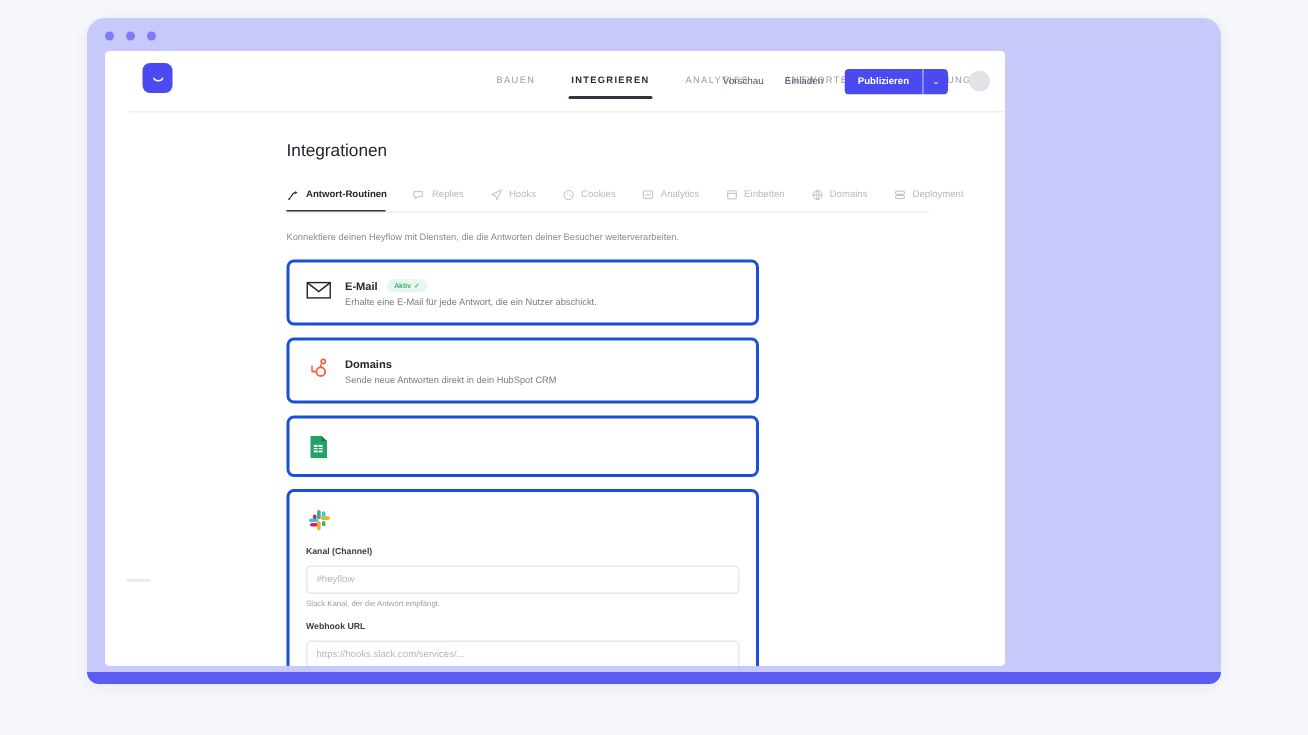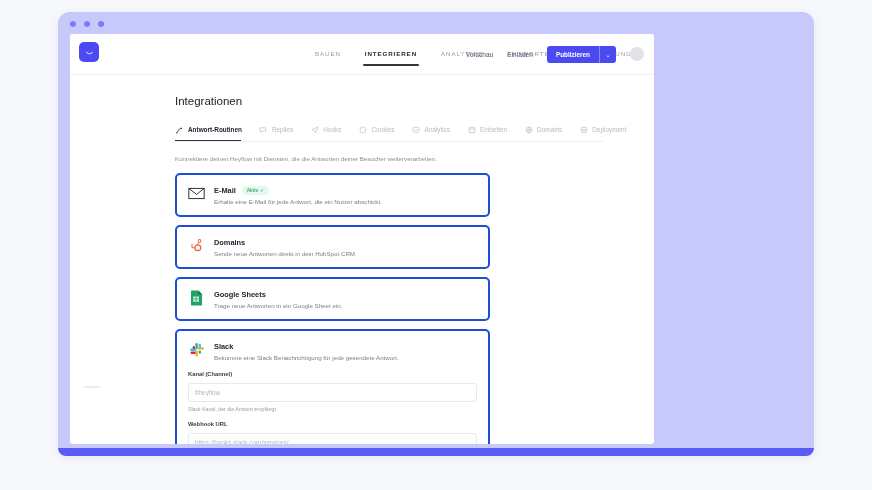--- a/index.html
+++ b/index.html
@@ -19,21 +19,21 @@
   }
   .window-bottom{
     position:absolute;left:58px;top:448px;width:756px;height:8px;
     background:#5b5bf5;border-radius:0 0 10px 10px;
   }
   .dots{position:absolute;left:12px;top:9px;display:flex;gap:8px;}
   .dot{width:6px;height:6px;border-radius:50%;background:#7b7df7;}
 
   .viewport{
     position:absolute;left:12px;top:22px;width:584px;height:410px;
-    background:#ffffff;border-radius:3px;overflow:hidden;
+    background:#ffffff;border-radius:3px;overflow:hidden;padding-left:16px;
   }
 
   
   .topnav{
     position:relative;height:40px;background:#fff;
     border-bottom:1px solid #f0f0f4;
   }
   .logo{
     position:absolute;left:9px;top:8px;width:20px;height:20px;
     background:#4a4af0;border-radius:5px;
@@ -286,49 +286,37 @@
           <div class="card">
             <div class="card-head">
               <span class="card-icon">
                 <svg width="13" height="16" viewBox="0 0 13 16">
                   <path d="M1 .6h7.4L12 4.2V15.4H1z" fill="#21a366"></path>
                   <path d="M8.4.6 12 4.2H8.4z" fill="#107c41"></path>
                   <rect x="3.2" y="6.6" width="5.8" height="5" fill="#fff"></rect>
                   <path d="M3.2 8.3h5.8M3.2 9.9h5.8M6.1 6.6v5" stroke="#21a366" stroke-width=".7"></path>
                 </svg>
               </span>
-              <div class="card-text">
-                <div class="card-title-row">
-                  <span class="card-title">Google Sheets</span>
-                </div>
-                <div class="card-desc">Trage neue Antworten in ein Google Sheet ein.</div>
-              </div>
             </div>
           </div>
 
           <div class="card">
             <div class="card-head">
               <span class="card-icon">
                 <svg width="16" height="16" viewBox="0 0 16 16">
                   <rect x="6.4" y="1" width="2.4" height="6.2" rx="1.2" fill="#2eb67d"></rect>
                   <rect x="9.6" y="1.8" width="2.4" height="5.4" rx="1.2" fill="#36c5f0"></rect>
                   <rect x="1" y="6.6" width="6.2" height="2.4" rx="1.2" fill="#36c5f0"></rect>
                   <rect x="8.8" y="5.2" width="6.2" height="2.4" rx="1.2" fill="#ecb22e"></rect>
                   <rect x="1.6" y="9.6" width="5.6" height="2.4" rx="1.2" fill="#e01e5a"></rect>
                   <rect x="6.4" y="8.4" width="2.4" height="6.2" rx="1.2" fill="#ecb22e"></rect>
                   <rect x="3.6" y="4" width="2.4" height="3.2" rx="1.2" fill="#e01e5a"></rect>
                   <rect x="9.6" y="8.4" width="2.4" height="3.4" rx="1.2" fill="#2eb67d"></rect>
                 </svg>
               </span>
-              <div class="card-text">
-                <div class="card-title-row">
-                  <span class="card-title">Slack</span>
-                </div>
-                <div class="card-desc">Bekomme eine Slack Benachrichtigung für jede gesendete Antwort.</div>
-              </div>
             </div>
 
             <div class="form">
               <div class="field">
                 <div class="flabel">Kanal (Channel)</div>
                 <input class="finput" type="text" placeholder="#heyflow" value="" style="">
                 <div class="fhelp">Slack Kanal, der die Antwort empfängt.</div>
               </div>
 
               <div class="field">

